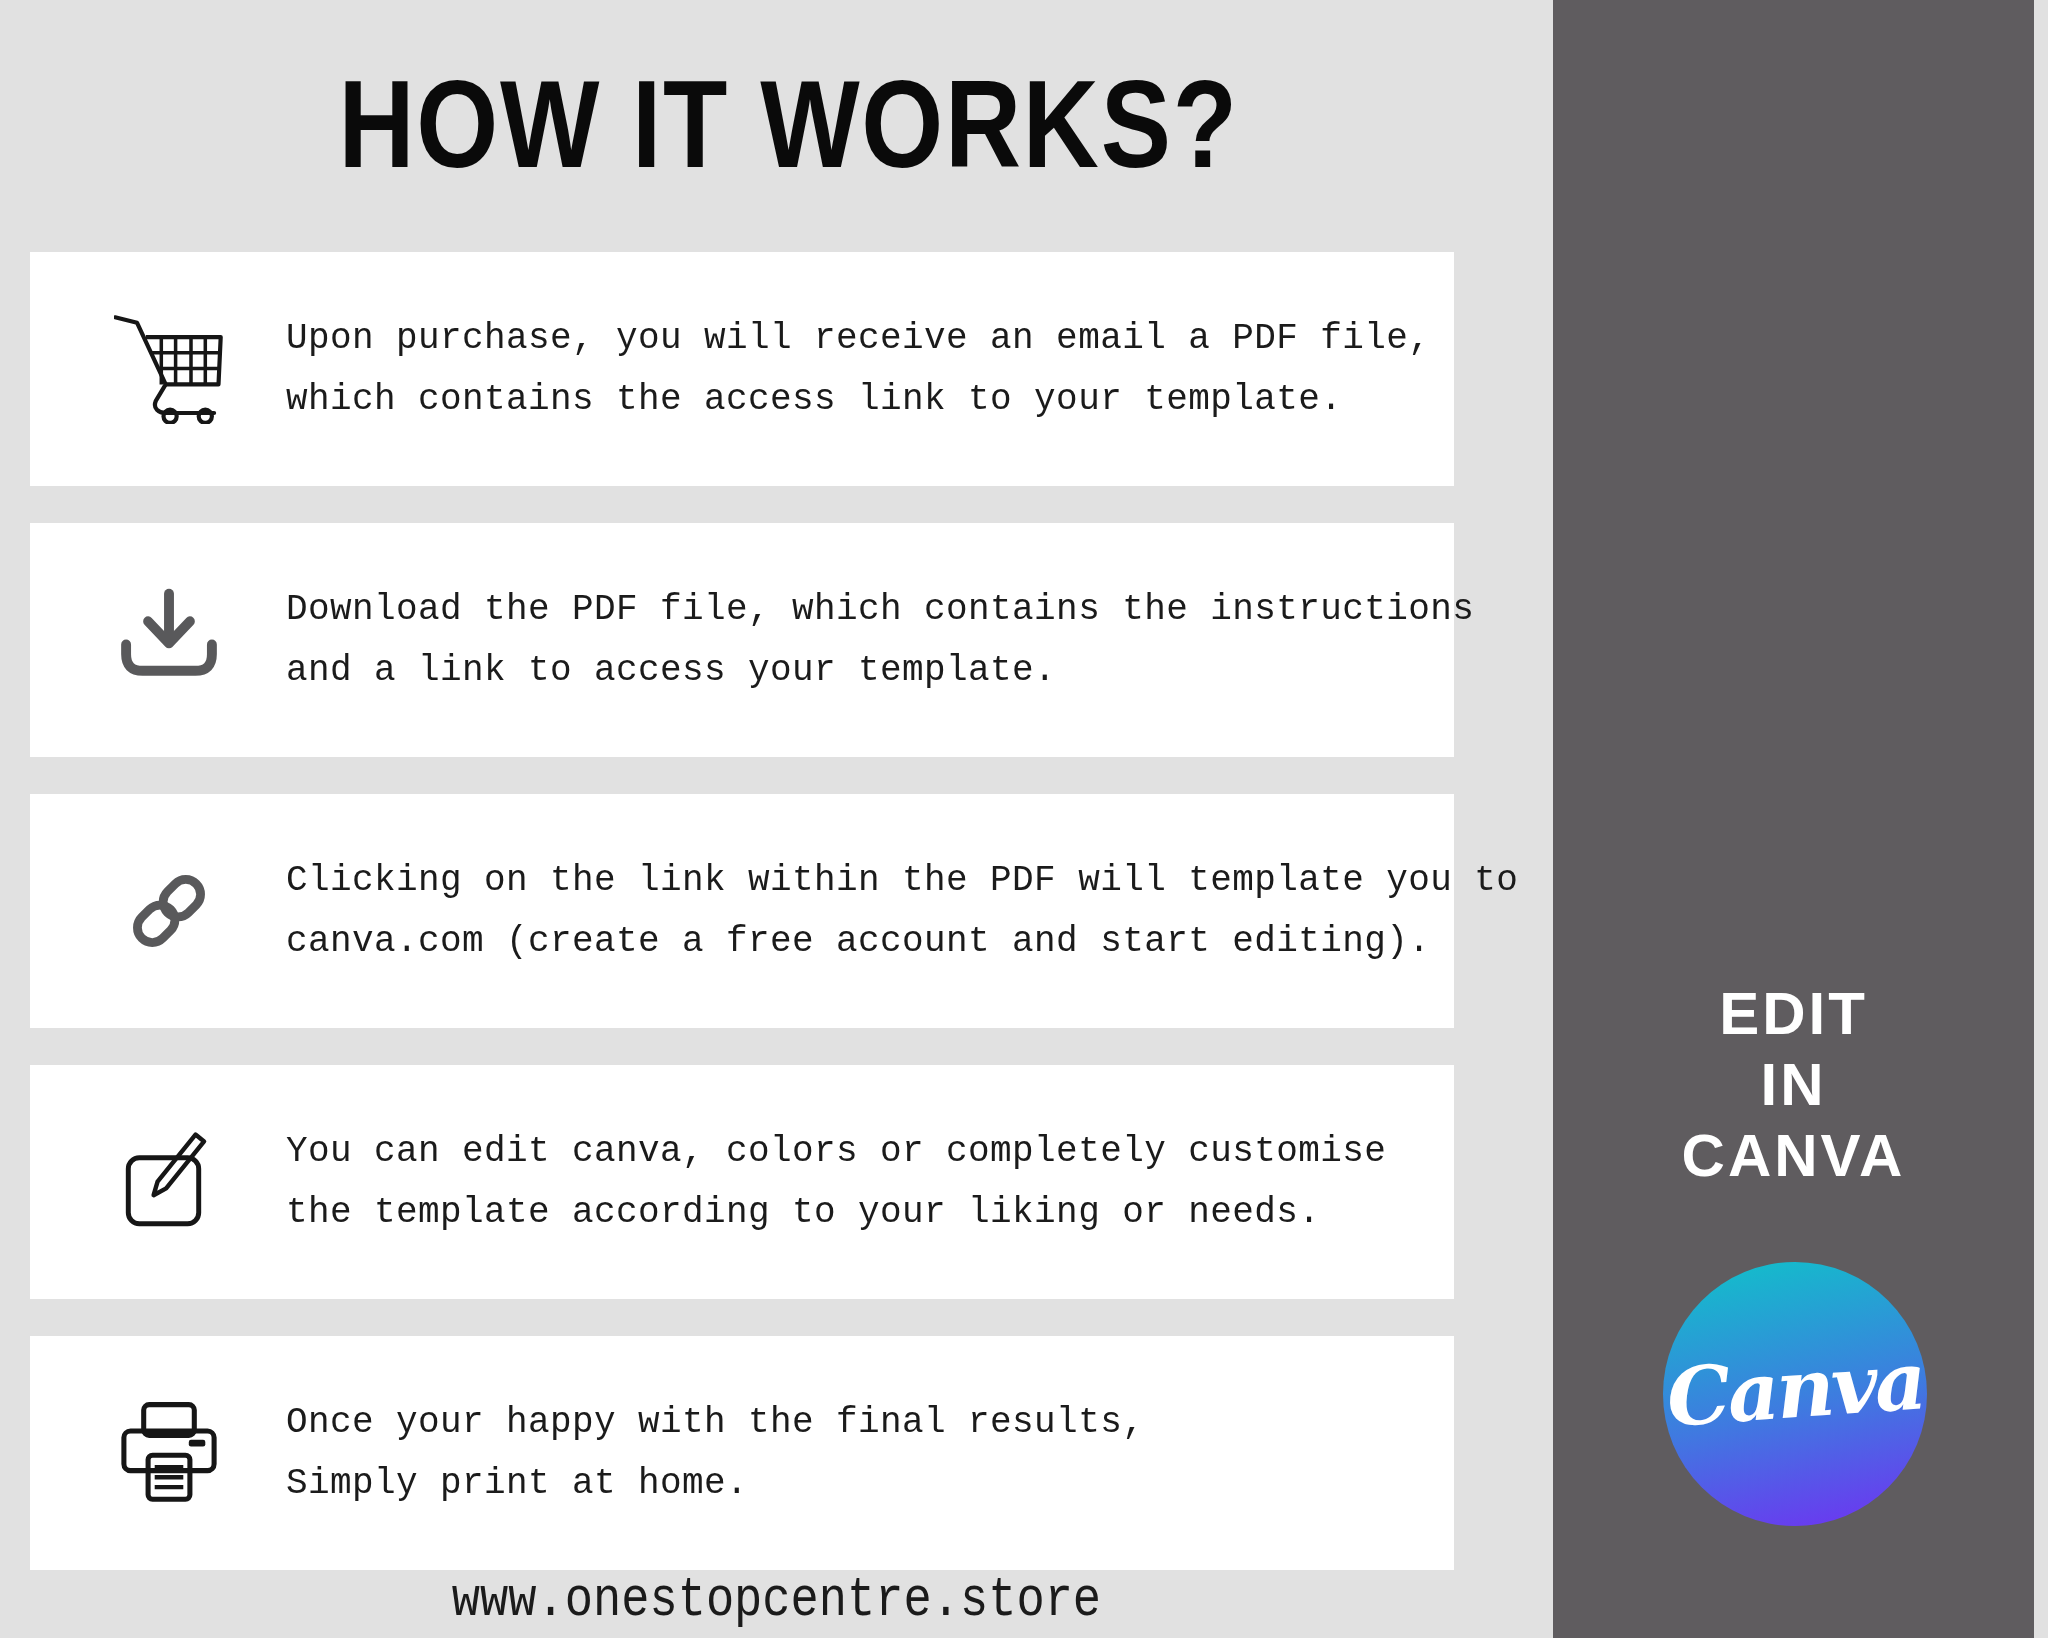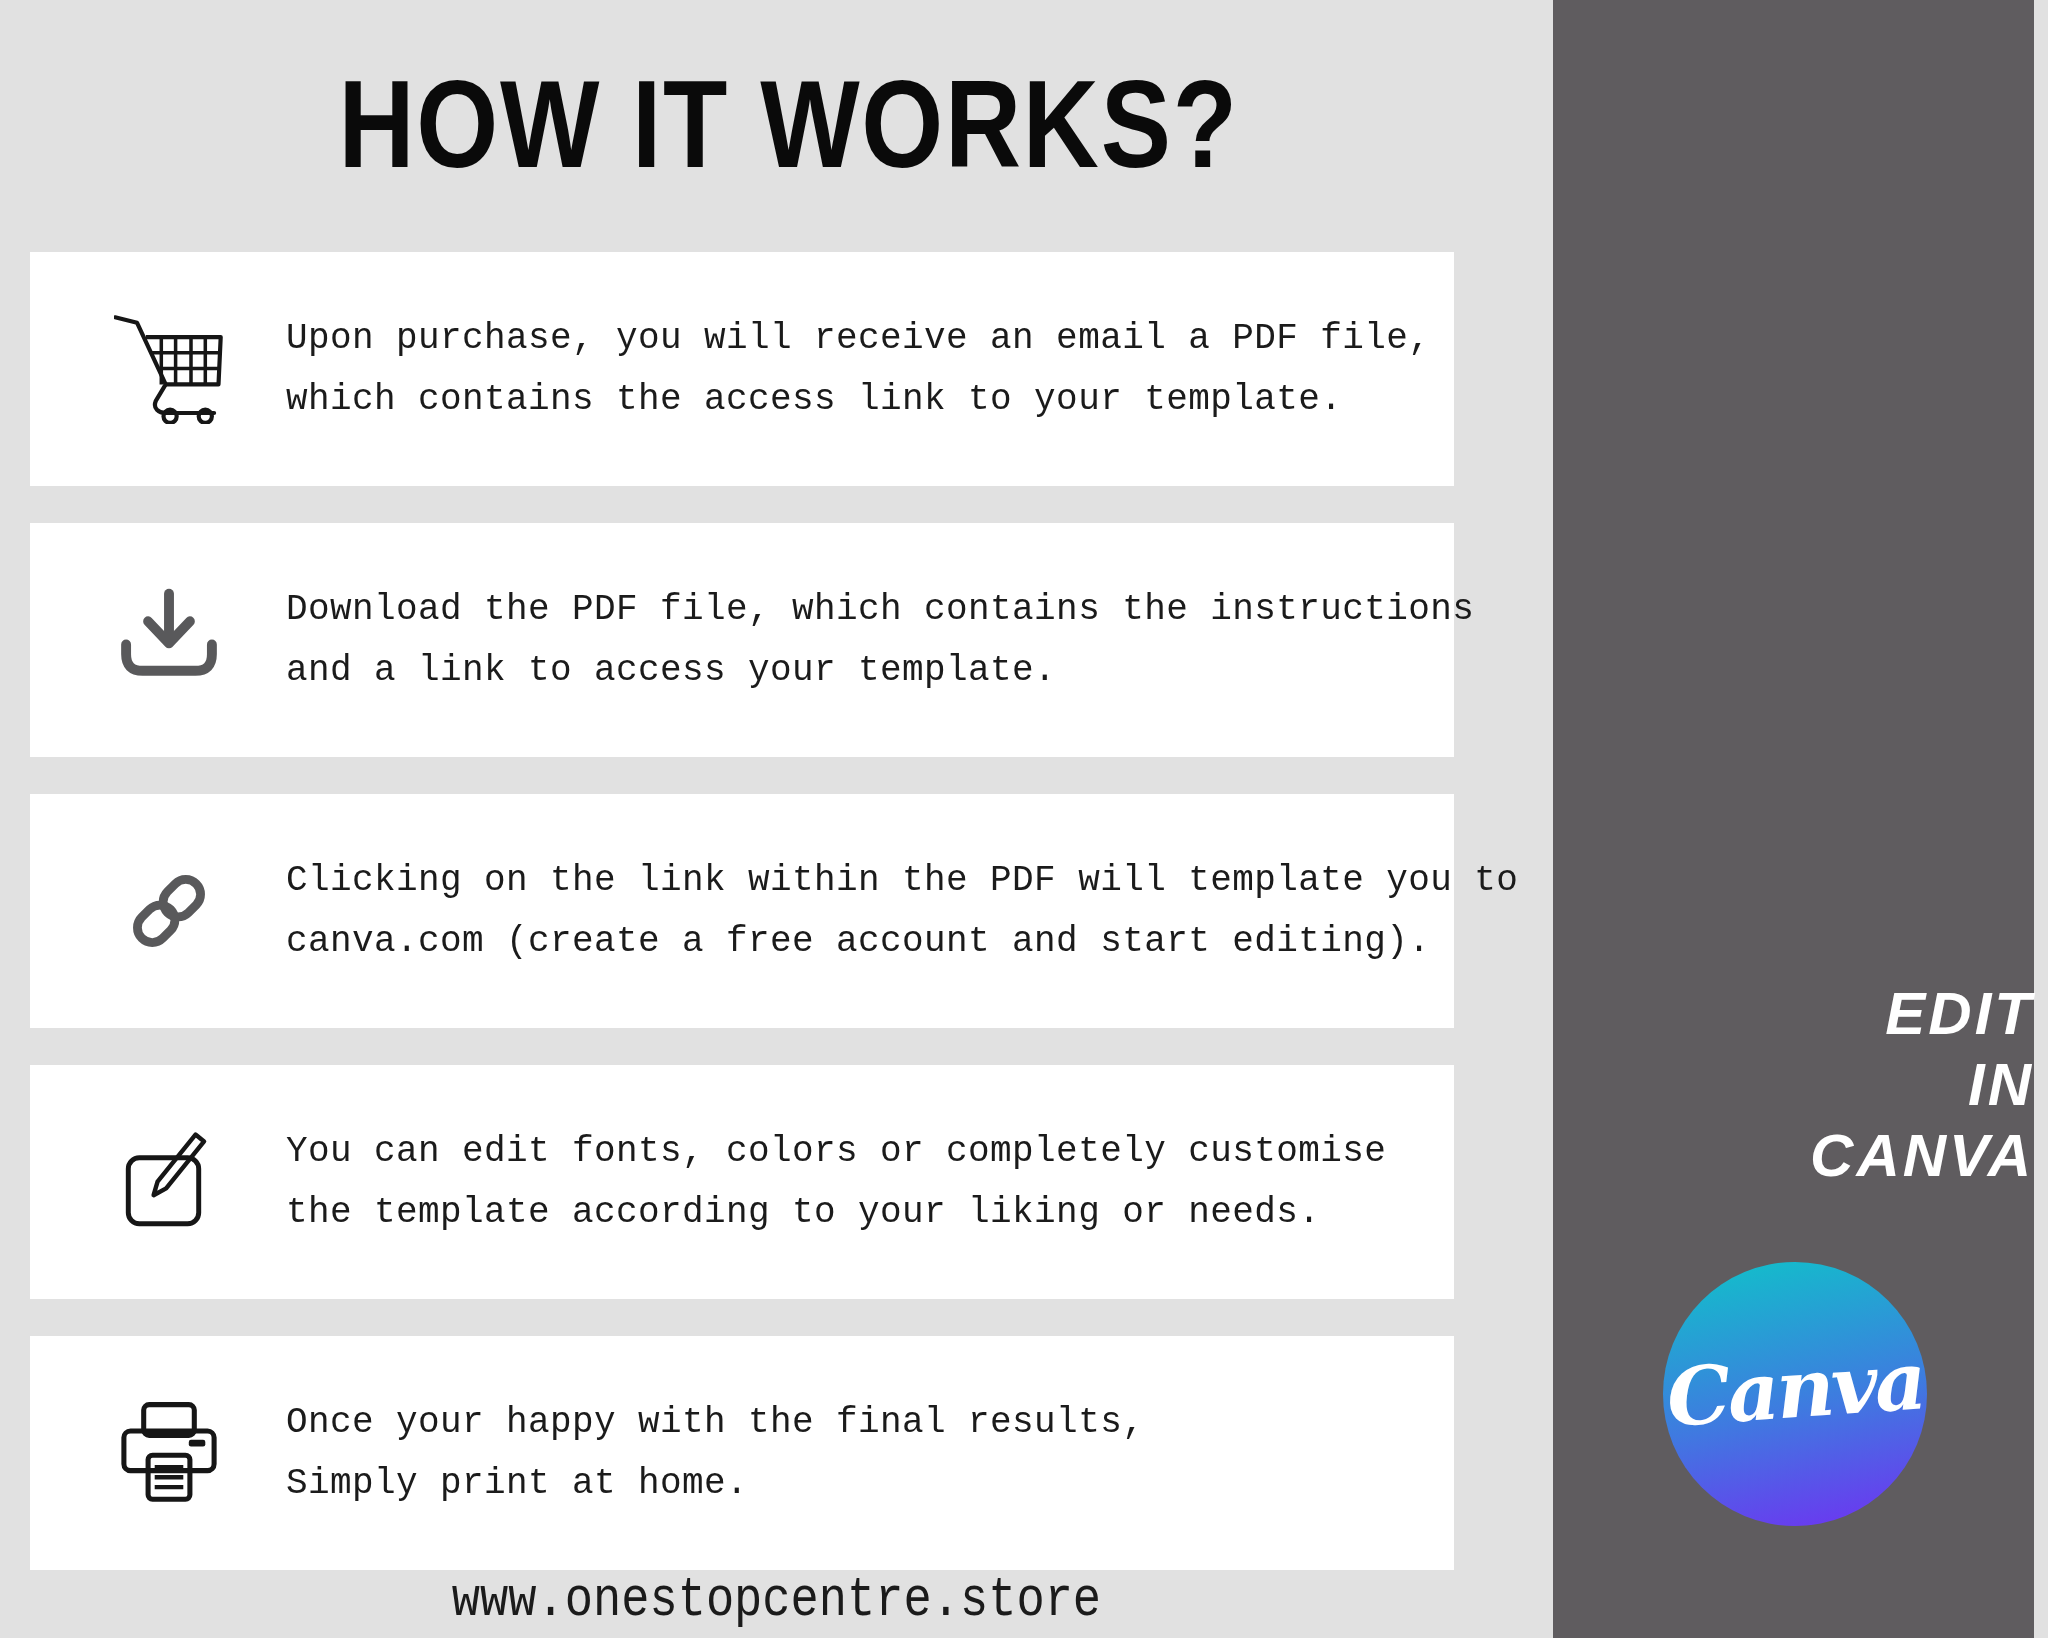--- a/index.html
+++ b/index.html
@@ -46,22 +46,22 @@
   .st-black{stroke:var(--icon-black,#161616);fill:none;}
   .st-gray{stroke:var(--icon-gray,#59595b);fill:none;}
   .fill-black{fill:var(--icon-black,#161616);stroke:none;}
   
   .sidebar{
     position:absolute;top:0;left:1553px;width:481px;height:1638px;
     background:var(--sidebar-bg,#5f5c5f);
   }
   .edit-label{
     position:absolute;top:978px;left:0;width:481px;
-    text-align:right;color:var(--sidebar-text,#ffffff);
-    font-size:60px;font-weight:bold;line-height:71px;letter-spacing:3px;font-style:italic;
+    text-align:center;color:var(--sidebar-text,#ffffff);
+    font-size:60px;font-weight:bold;line-height:71px;letter-spacing:3px;
   }
   .canva-logo{
     position:absolute;left:110px;top:1262px;width:264px;height:264px;
     border-radius:50%;
     background:linear-gradient(168deg,
       var(--canva-gradient-top,#0fc3c9) 0%,
       var(--canva-gradient-mid,#3f7ae0) 55%,
       var(--canva-gradient-bottom,#7030f2) 100%);
     display:flex;align-items:center;justify-content:center;
   }
@@ -130,21 +130,21 @@
       </div>
 
       <div class="card">
         <div class="icon">
           <svg viewBox="0 0 100 100">
             <rect class="st-black" stroke-width="4.5" stroke-linejoin="round" x="13" y="28" width="64" height="60" rx="10"></rect>
             <path stroke-width="4" stroke-linejoin="round" fill="#ffffff" class="st-black" d="M36 62 L47.4 55.8 L81.9 13.1 L74.1 6.9 L39.6 49.6 Z"></path>
           </svg>
         </div>
         <div class="step-text">
-          <span class="line">You can edit fonts, colors or completely customise</span>
+          <span class="line">You can edit canva, colors or completely customise</span>
           <span class="line">the template according to your liking or needs.</span>
         </div>
       </div>
 
       <div class="card">
         <div class="icon">
           <svg viewBox="0 0 100 100">
             <rect class="st-black" stroke-width="4.6" stroke-linejoin="round" x="27" y="6" width="46" height="28" rx="5"></rect>
             <rect stroke-width="4.6" stroke-linejoin="round" fill="#ffffff" class="st-black" x="9" y="30" width="82" height="36" rx="6"></rect>
             <rect class="fill-black" x="68" y="38" width="15" height="6" rx="2"></rect>

